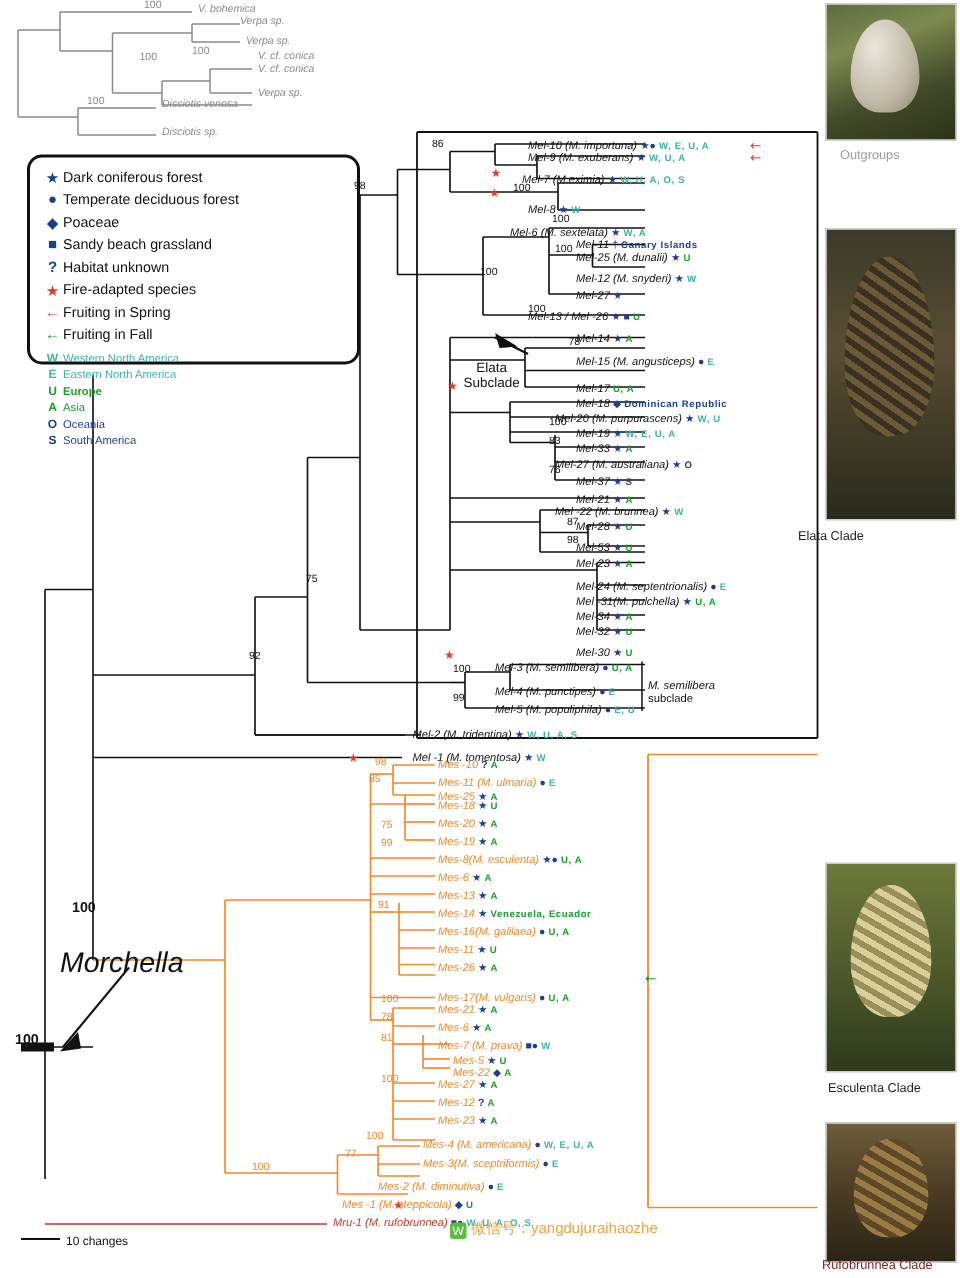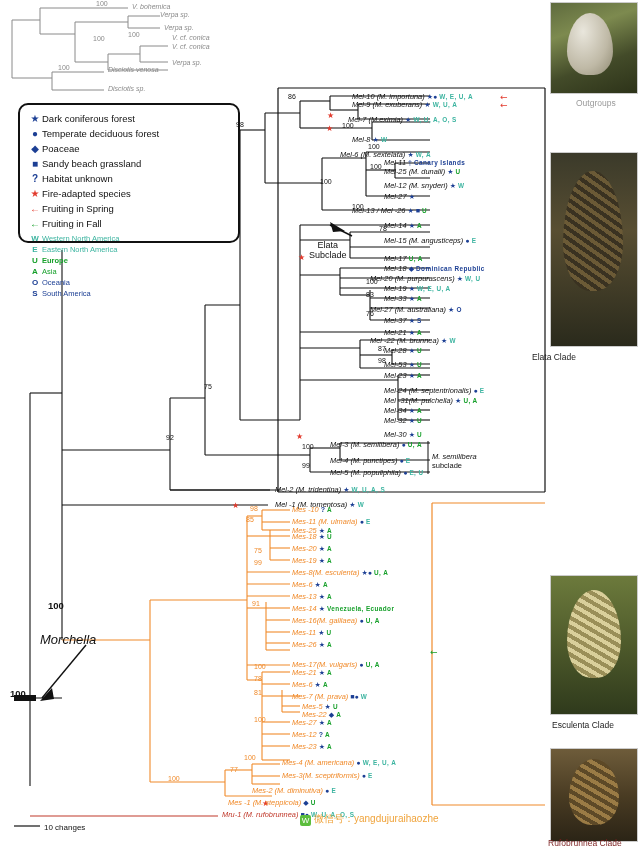--- a/index.html
+++ b/index.html
@@ -74,30 +74,30 @@
     background:repeating-linear-gradient(35deg,#6b5a36 0 4px,#3a3221 4px 8px),radial-gradient(#7a6a42,#3c3524);}
   .ph3{left:550px;top:575px;width:88px;height:140px;
     background:linear-gradient(180deg,#6c7a3c 0%,#4e5a2b 50%,#2f3a1c 100%);}
   .ph3 .cap3{position:absolute;left:16px;top:14px;width:54px;height:88px;border-radius:50% 50% 45% 45%/58% 58% 42% 42%;
     background:repeating-linear-gradient(30deg,#d9cf9a 0 4px,#9a8f58 4px 8px),radial-gradient(#d2c78f,#8e8350);}
   .ph4{left:550px;top:748px;width:88px;height:94px;
     background:linear-gradient(180deg,#6e5c3a 0%,#4a3c23 50%,#2b2416 100%);}
   .ph4 .cap4{position:absolute;left:18px;top:10px;width:50px;height:66px;border-radius:50% 50% 45% 45%/58% 58% 42% 42%;
     background:repeating-linear-gradient(30deg,#9a7b45 0 4px,#5d4927 4px 8px),radial-gradient(#a88c52,#54441f);}
 
-  .cap-out{left:576px;top:98px;color:#9a9a9a;}
+  .cap-out{left:560px;top:98px;color:#9a9a9a;}
   .cap-elata{left:532px;top:352px;color:#222;}
   .cap-escul{left:552px;top:720px;color:#222;}
   .cap-rufo{left:548px;top:838px;color:#7b1f1f;}
 
   
   .elata-sub{position:absolute;left:309px;top:240px;font-size:9px;color:#111;text-align:center;line-height:10px;}
   .semilibera{position:absolute;left:432px;top:452px;font-size:7.5px;color:#111;line-height:9px;}
   .semilibera i{font-style:italic;}
-  .morchella{position:absolute;left:40px;top:632px;font-size:13px;font-style:italic;color:#111;}
+  .morchella{position:absolute;left:40px;top:632px;font-size:19px;font-style:italic;color:#111;}
   .scale{position:absolute;left:16px;top:823px;font-size:8px;color:#111;}
   .wm{position:absolute;left:300px;top:812px;font-size:10px;color:#f0a43c;white-space:nowrap;}
   .wm .wmicon{display:inline-block;width:11px;height:11px;border-radius:2px;background:#5bbd3c;color:#fff;
     font-size:8px;text-align:center;line-height:11px;margin-right:3px;vertical-align:-1px;}
 </style>
 </head>
 <body>
 
 <div class="canvas">
 

